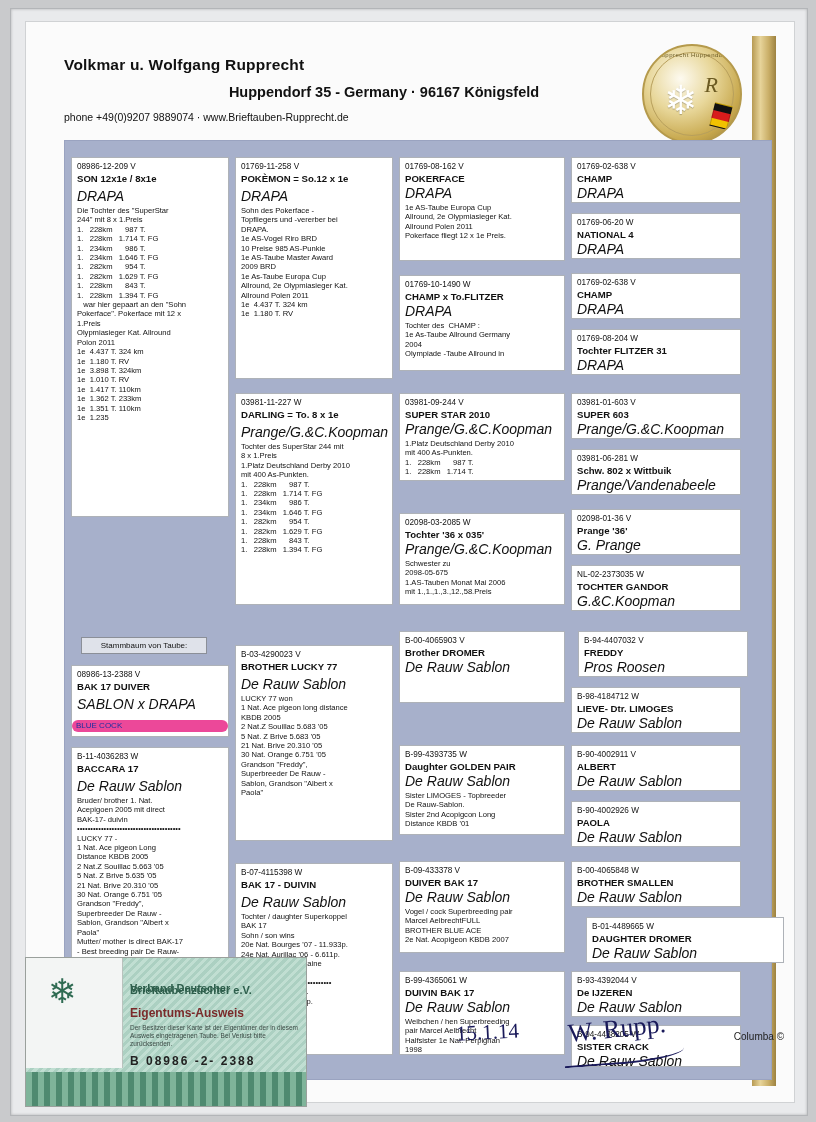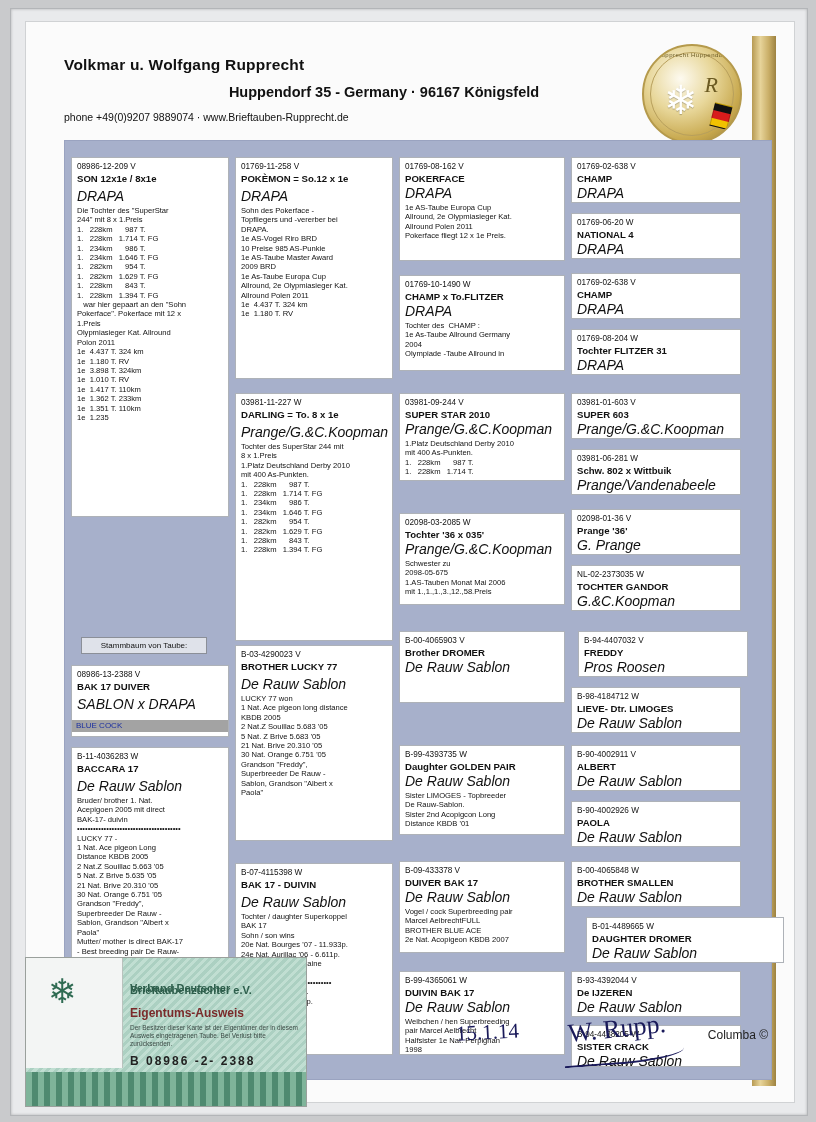--- a/index.html
+++ b/index.html
@@ -78,25 +78,25 @@
   .ring-no{font-size:8.2px;color:#111;margin-bottom:2px;}
   .nm{font-size:9.6px;font-weight:bold;color:#111;margin-bottom:1px;}
   .it{font-size:14px;font-style:italic;color:#111;margin-bottom:2px;}
   .sp{height:3px;}
   .stamm{
     position:absolute;left:10px;top:496px;width:124px;height:15px;
     background:#dfe2ea;border:1px solid #8b8f98;
     font-size:8px;color:#111;text-align:center;line-height:15px;
   }
   .bluecock{
-    position:absolute;left:0;right:0;bottom:4px;height:12px;background:#a3a3a3;
-    font-size:8px;color:#1b2fa0;padding-left:4px;line-height:12px;
+    position:absolute;left:0;right:0;bottom:4px;height:12px;background:#ec4899;
+    font-size:8px;color:#1b2fa0;padding-left:4px;line-height:12px;border-radius:6px;
   }
   .columba{
-    position:absolute;right:26px;bottom:60px;font-size:12px;color:#222;
+    position:absolute;right:10px;bottom:60px;font-size:10px;color:#222;
   }
   
   .cert{
     position:absolute;left:14px;bottom:8px;width:280px;height:148px;
     background:#dfe5e2;border:1px solid #9aa09c;
     overflow:hidden;
   }
   .cert-green{
     position:absolute;left:0;top:0;width:280px;height:148px;
     background:repeating-linear-gradient(135deg,#bfded1 0 3px,#a9cfc0 3px 6px);
@@ -234,21 +234,21 @@
 10 Preise 985 AS-Punkie
 1e AS-Taube Master Award
 2009 BRD
 1e As-Taube Europa Cup
 Allround, 2e Olypmiasieger Kat.
 Allround Polen 2011
 1e  4.437 T. 324 km
 1e  1.180 T. RV</div>
         </div>
 
-        <div class="card" style="top:240px;left:0;width:158px;height:248px;">
+        <div class="card" style="top:240px;left:0;width:158px;height:212px;">
           <div class="ring-no">03981-11-227 W</div>
           <div class="nm">DARLING = To. 8 x 1e</div>
           <div class="sp"></div>
           <div class="it">Prange/G.&amp;C.Koopman</div>
           <div class="ln">Tochter des SuperStar 244 mit
 8 x 1.Preis
 1.Platz Deutschland Derby 2010
 mit 400 As-Punkten.
 1.   228km      987 T.
 1.   228km   1.714 T. FG

